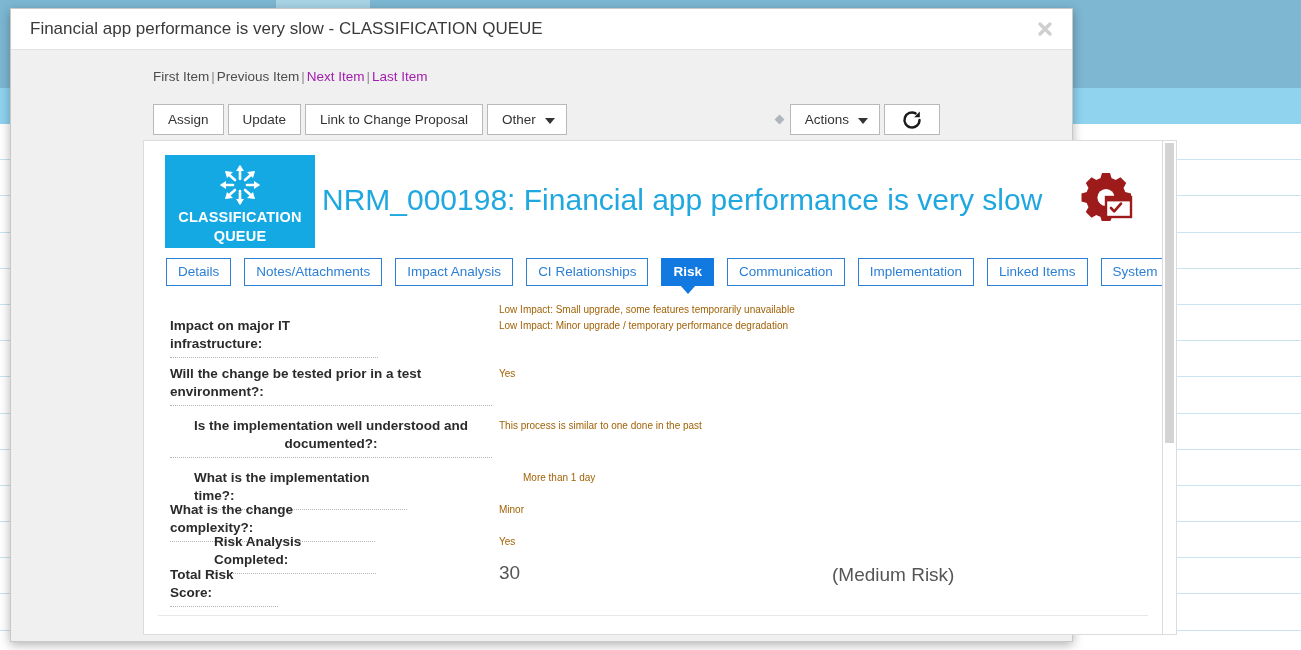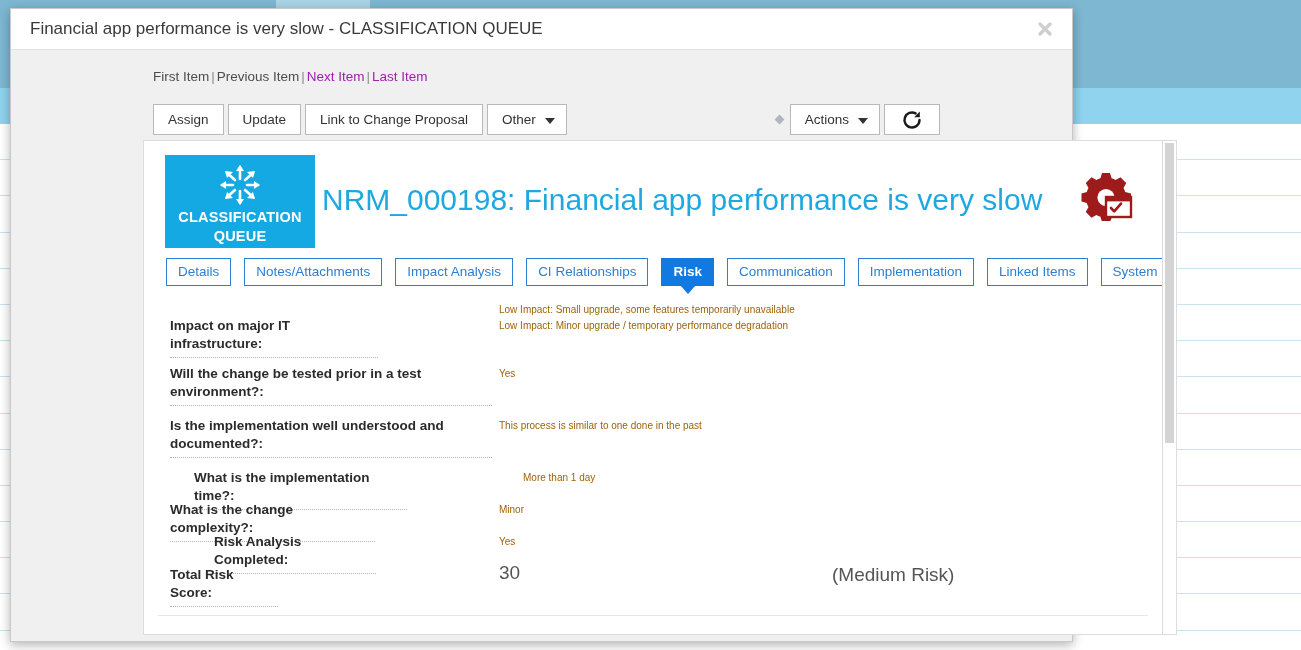--- a/index.html
+++ b/index.html
@@ -426,21 +426,21 @@
         </div>
         <div class="form-row" style="position: absolute; top: 16px; left: 0px; width: 100%;">
           <div class="field-label" style="width: 208px;">Impact on major IT infrastructure:</div>
           <div class="field-value" style="top: 0px;">Low Impact: Minor upgrade / temporary performance degradation</div>
         </div>
         <div class="form-row" style="position: absolute; top: 64px; left: 0px; width: 100%;">
           <div class="field-label" style="width: 322px;">Will the change be tested prior in a test environment?:</div>
           <div class="field-value" style="top: 0px;">Yes</div>
         </div>
         <div class="form-row" style="position: absolute; top: 116px; left: 0px; width: 100%;">
-          <div class="field-label" style="width: 322px;">Is the implementation well understood and documented?:</div>
+          <div class="field-label" style="width: 322px; text-align: center;">Is the implementation well understood and documented?:</div>
           <div class="field-value" style="top: 0px;">This process is similar to one done in the past</div>
         </div>
         <div class="form-row" style="position: absolute; top: 168px; left: 0px; width: 100%; margin-left: 24px;">
           <div class="field-label" style="width: 213px;">What is the implementation time?:</div>
           <div class="field-value" style="top: 0px;">More than 1 day</div>
         </div>
         <div class="form-row" style="position: absolute; top: 200px; left: 0px; width: 100%;">
           <div class="field-label" style="width: 205px;">What is the change complexity?:</div>
           <div class="field-value" style="top: 0px;">Minor</div>
         </div>

